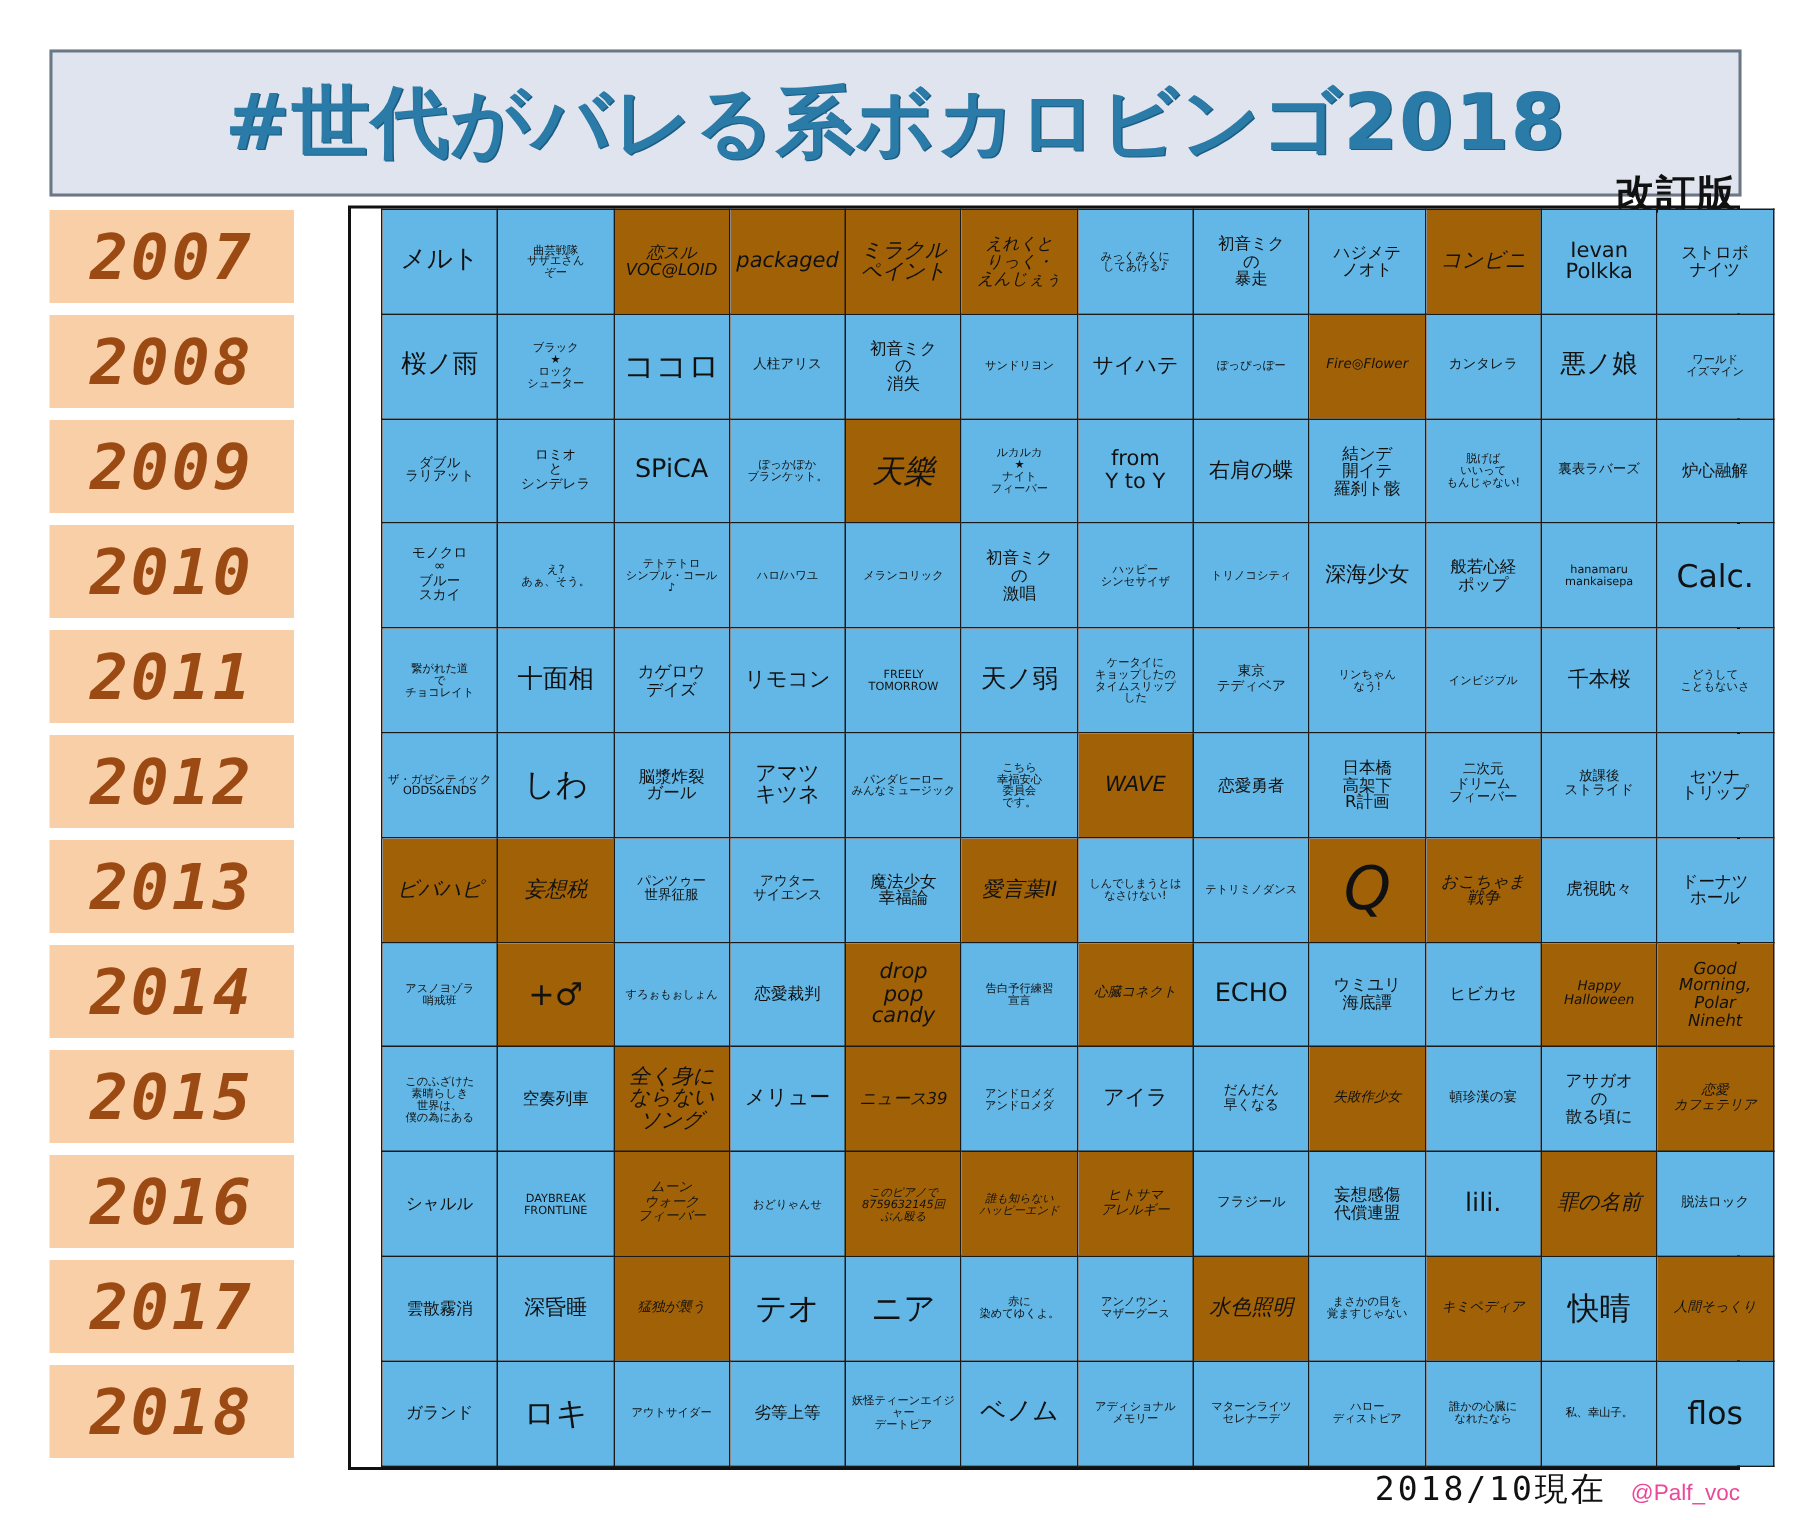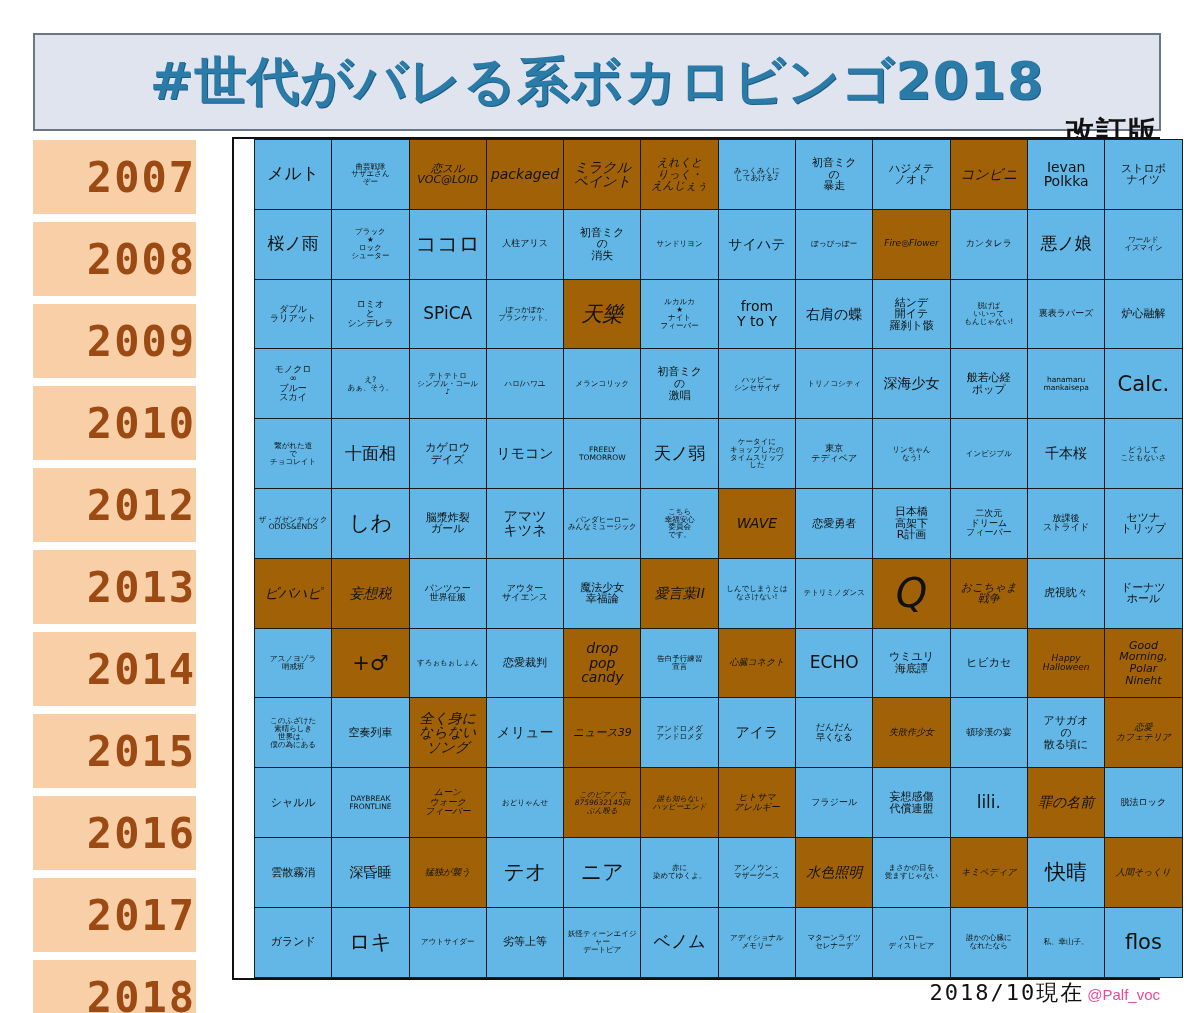--- a/index.html
+++ b/index.html
@@ -18,30 +18,30 @@
     display:flex;align-items:center;justify-content:center;
     box-sizing:border-box;
   }
   .title-text{
     font-size:52px;font-weight:bold;color:#2a7ba8;
     letter-spacing:1px;white-space:nowrap;
     text-shadow:1px 1px 0 #1d5c80;
   }
   .subtitle{
     position:absolute;right:42px;top:112px;
-    font-size:30px;font-weight:bold;color:#111;letter-spacing:1px;
+    font-size:26px;font-weight:bold;color:#111;letter-spacing:1px;
   }
 
   
   .years{
     position:absolute;left:33px;top:140px;width:163px;
   }
   .year-cell{
-    height:74px;margin-bottom:8px;background:#f8cfa6;
-    display:flex;align-items:center;justify-content:flex-end;
+    height:62px;margin-bottom:8px;background:#f8cfa6;
+    display:flex;align-items:center;justify-content:center;font-style:italic;
   }
   .year-text{
     font-family:"DejaVu Sans Mono","Liberation Mono",monospace;
     font-size:42px;font-weight:bold;color:#9c4a14;
     letter-spacing:2px;
   }
 
   
   .grid{
     position:absolute;left:232px;top:137px;
@@ -71,21 +71,21 @@
   .fs-l  .cell-txt{font-size:17px;}
   .fs-m  .cell-txt{font-size:14px;}
   .fs-s  .cell-txt{font-size:11px;}
   .fs-xs .cell-txt{font-size:9px;}
   .fs-xxs .cell-txt{font-size:7.5px;}
   .fs-q  .cell-txt{font-size:40px;}
 
   
   .footer{
     position:absolute;right:40px;top:978px;
-    display:flex;align-items:baseline;gap:3px;
+    display:flex;align-items:baseline;gap:16px;
   }
   .footer-date{
     font-family:"DejaVu Sans Mono","Liberation Mono",monospace;
     font-size:22px;color:#111;letter-spacing:2px;
   }
   .footer-handle{
     font-family:Liberation Sans, sans-serif;
     font-size:15px;color:#ec4899;
   }
 </style>
@@ -104,20 +104,23 @@
         <span class="year-text">2007</span>
       </div>
       <div class="year-cell">
         <span class="year-text">2008</span>
       </div>
       <div class="year-cell">
         <span class="year-text">2009</span>
       </div>
       <div class="year-cell">
         <span class="year-text">2010</span>
+      </div>
+      <div class="year-cell">
+        <span class="year-text">2011</span>
       </div>
       <div class="year-cell">
         <span class="year-text">2012</span>
       </div>
       <div class="year-cell">
         <span class="year-text">2013</span>
       </div>
       <div class="year-cell">
         <span class="year-text">2014</span>
       </div>

